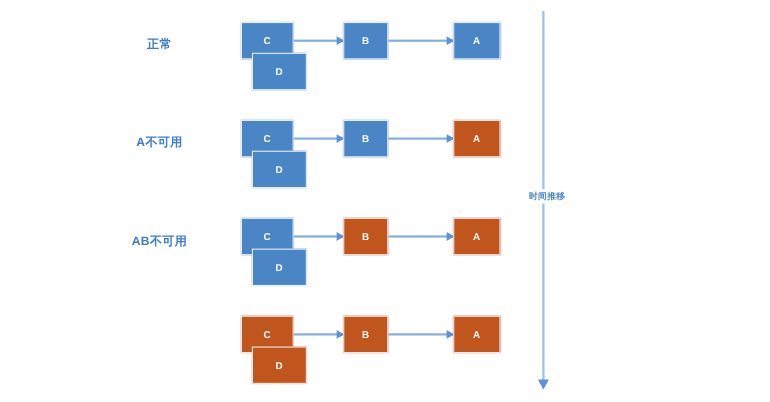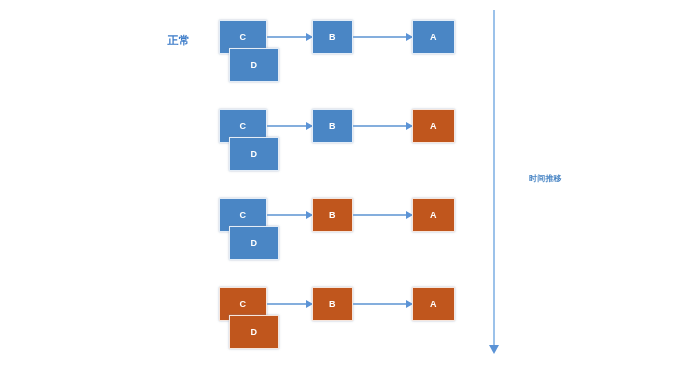--- a/index.html
+++ b/index.html
@@ -16,21 +16,21 @@
     overflow: hidden;
   }
 
   
   .row-label {
     position: absolute;
     color: #3d7cc9;
     font-size: 11px;
     font-weight: bold;
     white-space: nowrap;
-    text-align: right;
+    text-align: center;
     letter-spacing: 0.3px;
   }
 
   
   .node {
     position: absolute;
     box-sizing: border-box;
     display: flex;
     align-items: center;
     justify-content: center;
@@ -98,33 +98,35 @@
   <div class="node blue" style="left:229px; top:48px; width:50px; height:34px;">D</div>
 
   <div class="connector" style="left:267px; top:36px; width:45px;"></div>
 
   <div class="node blue" style="left:312px; top:20px; width:41px; height:34px;">B</div>
 
   <div class="connector" style="left:353px; top:36px; width:59px;"></div>
 
   <div class="node blue" style="left:412px; top:20px; width:43px; height:34px;">A</div>
 
+  <div class="row-label" style="left:100px; top:122px; width:90px;">A不可用</div>
 
   <div class="node blue" style="left:219px; top:109px; width:48px; height:34px;">C</div>
 
   <div class="node blue" style="left:229px; top:137px; width:50px; height:34px;">D</div>
 
   <div class="connector" style="left:267px; top:125px; width:45px;"></div>
 
   <div class="node blue" style="left:312px; top:109px; width:41px; height:34px;">B</div>
 
   <div class="connector" style="left:353px; top:125px; width:59px;"></div>
 
   <div class="node orange" style="left:412px; top:109px; width:43px; height:34px;">A</div>
 
+  <div class="row-label" style="left:100px; top:212px; width:90px;">AB不可用</div>
 
   <div class="node blue" style="left:219px; top:198px; width:48px; height:34px;">C</div>
 
   <div class="node blue" style="left:229px; top:226px; width:50px; height:34px;">D</div>
 
   <div class="connector" style="left:267px; top:214px; width:45px;"></div>
 
   <div class="node orange" style="left:312px; top:198px; width:41px; height:34px;">B</div>
 
   <div class="connector" style="left:353px; top:214px; width:59px;"></div>
@@ -141,15 +143,15 @@
   <div class="node orange" style="left:312px; top:287px; width:41px; height:34px;">B</div>
 
   <div class="connector" style="left:353px; top:303px; width:59px;"></div>
 
   <div class="node orange" style="left:412px; top:287px; width:43px; height:34px;">A</div>
 
   <div class="timeline-line" style="left:493px; top:10px; height:342px;"></div>
 
   <div class="timeline-head" style="left:489px; top:345px;"></div>
 
-  <div class="timeline-label" style="left:479px; top:172px;margin-left:48px;">时间推移</div>
+  <div class="timeline-label" style="left:479px; top:172px;">时间推移</div>
 
 </div>
 
 </body></html>

